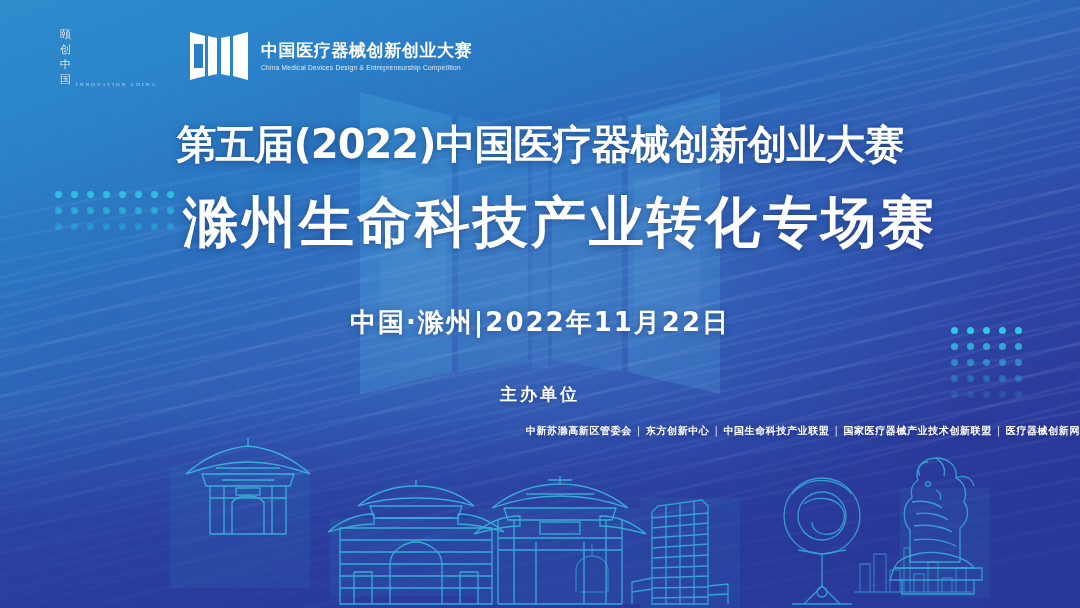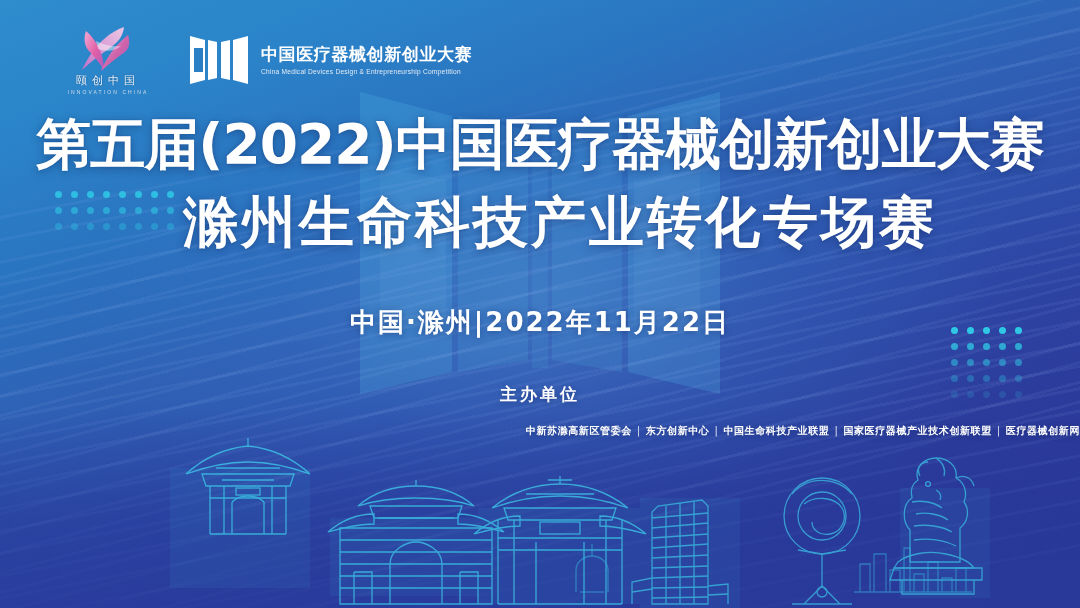--- a/index.html
+++ b/index.html
@@ -80,21 +80,21 @@
   .dots-left i:nth-child(n+17){opacity:.34;}
   .dots-right{right:58px;top:327px;grid-template-columns:repeat(5,7px);}
   .dots-right i:nth-child(n+1):nth-child(-n+5){opacity:.95;}
   .dots-right i:nth-child(n+6):nth-child(-n+10){opacity:.72;}
   .dots-right i:nth-child(n+11):nth-child(-n+15){opacity:.50;}
   .dots-right i:nth-child(n+16):nth-child(-n+20){opacity:.30;}
   .dots-right i:nth-child(n+21){opacity:.16;}
 
   
   .header{position:absolute;left:60px;top:25px;display:flex;align-items:center;gap:34px;}
-  .logo-innovation{display:flex;flex-direction:column;align-items:center;width:96px;}
+  .logo-innovation{display:flex;flex-direction:row;align-items:flex-end;width:96px;font-family:Liberation Serif, serif;}
   .logo-innovation .mark{height:46px;}
   .logo-innovation .cn{
     font-size:11px;letter-spacing:5px;color:#e9eef6;margin-top:2px;
     text-shadow:0 0 2px rgba(0,0,0,.25);
   }
   .logo-innovation .en{
     font-size:5px;letter-spacing:2.1px;color:#cfdcea;margin-top:1px;white-space:nowrap;
   }
 
   .logo-comp{display:flex;align-items:center;gap:13px;}
@@ -107,21 +107,21 @@
     font-size:6.6px;color:#e4ecf5;letter-spacing:.25px;margin-top:3px;white-space:nowrap;
   }
 
   
   .title-wrap{position:absolute;left:0;right:0;top:112px;text-align:center;}
   .title-1,.title-2{
     color:#ffffff;font-weight:700;white-space:nowrap;
     font-family:"DejaVu Sans","Liberation Sans",sans-serif;
     text-shadow:0 2px 10px rgba(16,40,100,.45), 0 0 2px rgba(20,50,110,.35);
   }
-  .title-1{font-size:55px;line-height:64px;letter-spacing:-1px;}
+  .title-1{font-size:40px;line-height:64px;letter-spacing:-1px;}
   .title-2{font-size:55px;line-height:64px;letter-spacing:3px;margin-top:14px;padding-left:40px;}
 
   .meta{
     position:absolute;left:0;right:0;top:305px;text-align:center;
     color:#ffffff;font-size:26px;font-weight:700;letter-spacing:2px;
     font-family:"DejaVu Sans","Liberation Sans",sans-serif;
     text-shadow:0 1px 6px rgba(16,40,100,.5);
   }
 
   .org-title{

